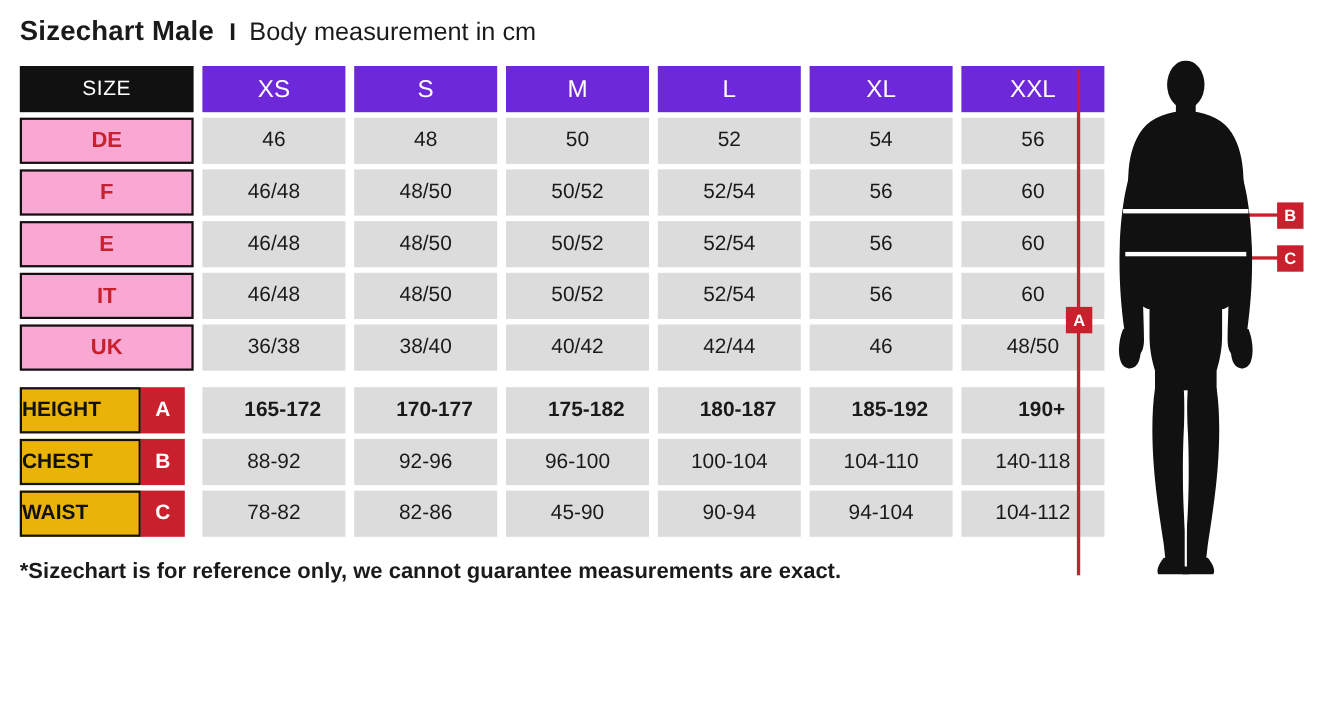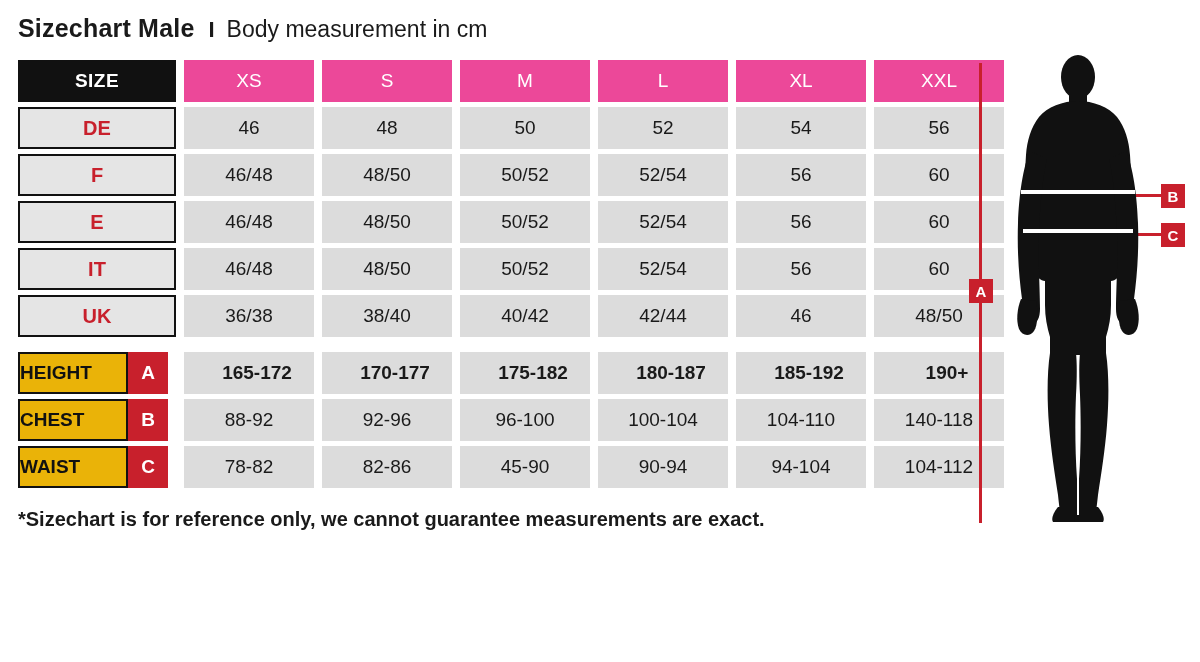--- a/index.html
+++ b/index.html
@@ -59,25 +59,25 @@
     height: 42px;
     display: flex;
     align-items: center;
     justify-content: center;
     box-sizing: border-box;
     font-size: 19px;
   }
   .head-label {
     background: #111111;
     color: #ffffff;
-    font-weight: bold;
+    font-weight: normal;
     letter-spacing: 0.5px;
   }
   .country-label {
-    background: #e5e5e5;
+    background: #f9a8d4;
     color: #c8202c;
     border: 2px solid #111111;
     font-weight: bold;
     font-size: 20px;
   }
   .meas-label {
     background: #eab308;
     color: #111111;
     border: 2px solid #111111;
     font-weight: bold;
@@ -107,23 +107,23 @@
     display: flex;
     align-items: center;
     justify-content: center;
     box-sizing: border-box;
     font-size: 19px;
     margin-left: 8px;
     background: #dcdcdc;
     color: #1a1a1a;
   }
   .head-val {
-    background: #ec4899;
+    background: #6d28d9;
     color: #ffffff;
-    font-size: 19px;
+    font-size: 22px;
   }
   .row-height .val-cell { font-weight: bold; padding-left: 16px; }
 
   .gap { height: 10px; }
 
   .footnote {
     position: absolute;
     left: 18px;
     top: 508px;
     font-size: 20px;

